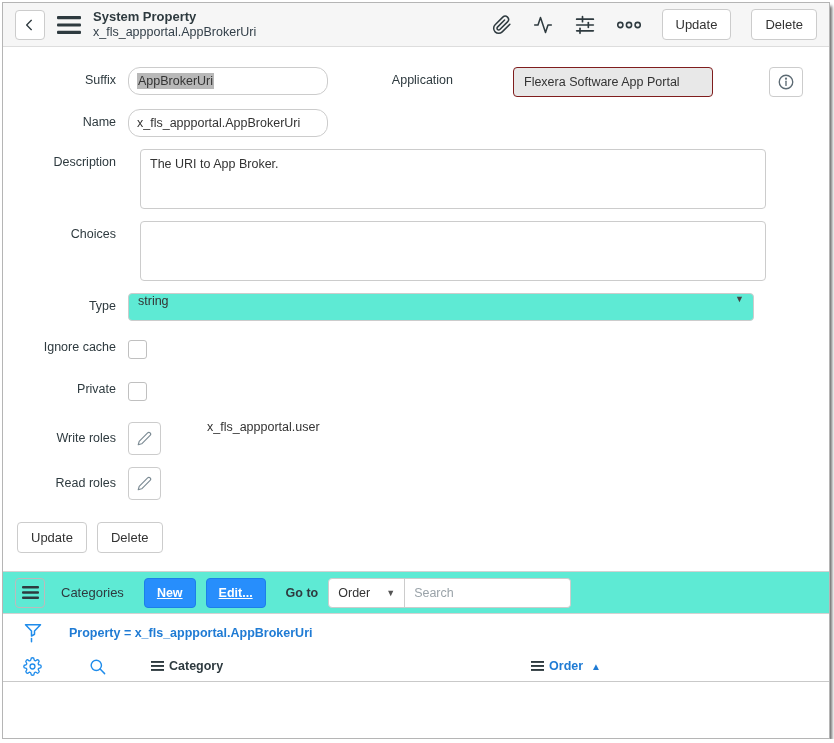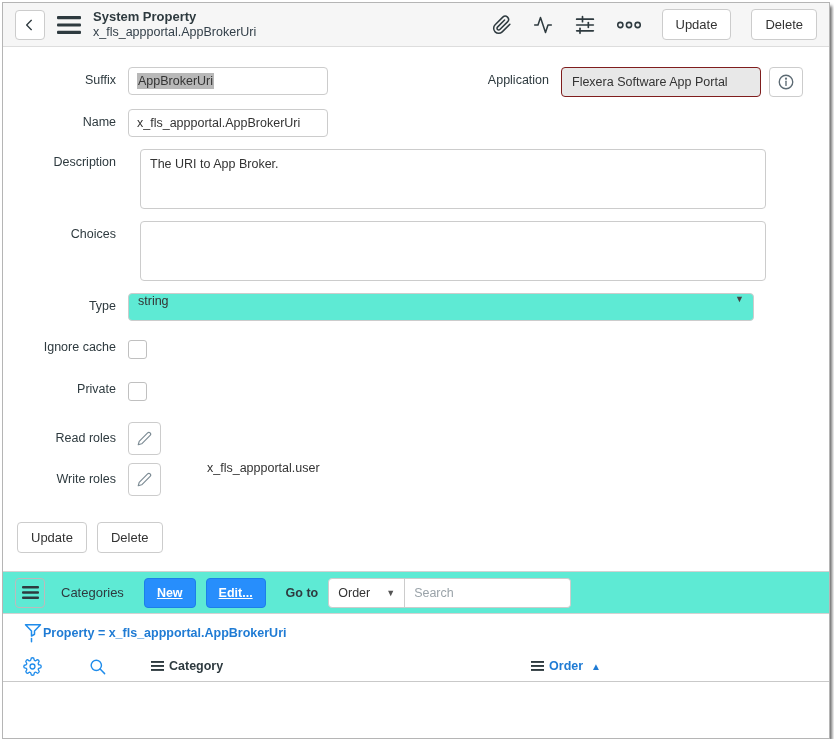--- a/index.html
+++ b/index.html
@@ -38,32 +38,32 @@
 
   
   .form-body { padding:20px 0 0 0; }
   .frow { display:flex; align-items:flex-start; margin:0 0 12px 0; }
   .flabel {
     width:125px; flex:0 0 125px; text-align:right; padding:6px 12px 0 0;
     font-size:12.5px; color:#2e3a3f;
   }
   .flabel.cb { padding-top:2px; }
   .input, .fake-input {
-    height:28px; border:1px solid #ccc; border-radius:4px; background:#fff;
+    height:28px; border:1px solid #ccc; border-radius:12px; background:#fff;
     font-size:12.5px; color:#333; padding:0 8px;
     font-family:"Liberation Sans", sans-serif;
   }
   .fake-input { display:flex; align-items:center; }
   .w200 { width:200px; }
   .sel-text { background:#b8b8b8; padding:1px 1px; }
   .readonly-input {
     width:200px; height:30px; background:#e8e8e8; border:1px solid #7f1d1d; border-radius:4px;
     display:flex; align-items:center; padding:0 10px; font-size:12.5px; color:#333;
   }
-  .right-group { margin-left:auto; display:flex; align-items:flex-start; padding-right:26px; }
+  .right-group { margin-left:auto; display:flex; align-items:flex-start; padding-right:26px;gap:48px; }
   .right-group .flabel { width:auto; flex:0 0 auto; }
   .info-btn {
     width:34px; height:30px; margin-left:8px; background:#fff; border:1px solid #ccc;
     border-radius:4px; display:flex; align-items:center; justify-content:center; cursor:pointer;
   }
   .textarea {
     width:626px; height:60px; border:1px solid #ccc; border-radius:4px;
     font-size:12.5px; color:#333; padding:6px 9px; resize:none;
     font-family:"Liberation Sans", sans-serif; line-height:1.35;margin-left:12px;
   }
@@ -99,21 +99,21 @@
   .goto-select {
     height:30px; background:#fff; border:1px solid #ccc; border-radius:4px 0 0 4px;
     display:flex; align-items:center; padding:0 9px; font-size:12.5px; color:#333; cursor:pointer; gap:16px;
   }
   .goto-select .caret { font-size:9px; color:#555; }
   .list-search {
     height:30px; width:166px; border:1px solid #ccc; border-left:none; border-radius:0 4px 4px 0;
     font-size:12.5px; padding:0 9px; color:#333; font-family:"Liberation Sans", sans-serif;
   }
   .list-search::placeholder { color:#9aa3a9; }
-  .filter-row { height:37px; display:flex; align-items:center; padding-left:20px; }
+  .filter-row { height:37px; display:flex; align-items:center; padding-left:20px; gap:26px; }
   .filter-link { font-size:12.5px; color:#1f7bd4; font-weight:bold; cursor:pointer; }
   .cols-row {
     height:31px; display:flex; align-items:center; padding-left:20px;
     border-bottom:1px solid #c9c9c9;
   }
   .col-icon { display:flex; align-items:center; cursor:pointer; }
   .col-head { display:flex; align-items:center; gap:5px; font-size:12.5px; font-weight:bold; cursor:pointer; }
   .col-category { margin-left:44px; color:#2e3a3f; }
   .col-order { margin-left:auto; margin-right:228px; }
   .col-order .col-lbl { color:#1f7bd4; }
@@ -229,43 +229,43 @@
     <div class="frow mt-cb" style="margin-top:17px;">
       <span class="flabel cb">Ignore cache</span>
       <div class="checkbox"></div>
     </div>
 
     <div class="frow mt-cb">
       <span class="flabel cb">Private</span>
       <div class="checkbox"></div>
     </div>
 
+    <div class="frow">
+      <span class="flabel" style="padding-top:9px;">Write roles</span>
+      <div class="role-btn">
+        <span>
+          <svg width="15" height="15" viewBox="0 0 24 24" fill="none" stroke="#7b8a93" stroke-width="1.8" stroke-linejoin="round">
+              <path d="M17 3a2.8 2.8 0 1 1 4 4L7.5 20.5 2 22l1.5-5.5L17 3z"></path>
+            </svg>
+        </span>
+      </div>
+      <span class="role-value" style="margin-top:-9px;">x_fls_appportal.user</span>
+    </div>
+
     <div class="frow mt-roles">
       <span class="flabel" style="padding-top:9px;">Read roles</span>
       <div class="role-btn">
         <span>
           <svg width="15" height="15" viewBox="0 0 24 24" fill="none" stroke="#7b8a93" stroke-width="1.8" stroke-linejoin="round">
               <path d="M17 3a2.8 2.8 0 1 1 4 4L7.5 20.5 2 22l1.5-5.5L17 3z"></path>
             </svg>
         </span>
       </div>
     </div>
 
-    <div class="frow">
-      <span class="flabel" style="padding-top:9px;">Write roles</span>
-      <div class="role-btn">
-        <span>
-          <svg width="15" height="15" viewBox="0 0 24 24" fill="none" stroke="#7b8a93" stroke-width="1.8" stroke-linejoin="round">
-              <path d="M17 3a2.8 2.8 0 1 1 4 4L7.5 20.5 2 22l1.5-5.5L17 3z"></path>
-            </svg>
-        </span>
-      </div>
-      <span class="role-value" style="margin-top:-9px;">x_fls_appportal.user</span>
-    </div>
-
     <div class="form-footer">
       <button class="btn">Update</button>
       <button class="btn">Delete</button>
     </div>
   </div>
 
   <div class="list-bar">
     <div class="list-ham-btn">
       <span>
         <svg width="17" height="13" viewBox="0 0 17 13" fill="#2e3a3f">

